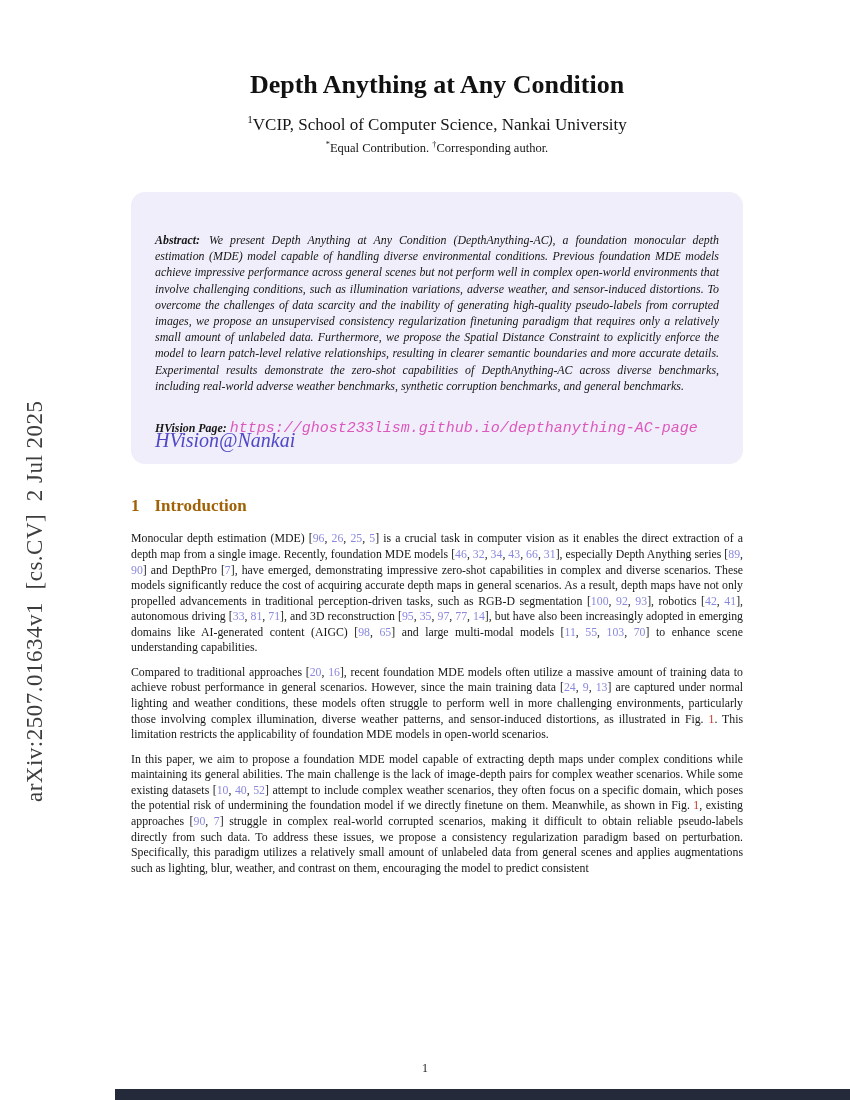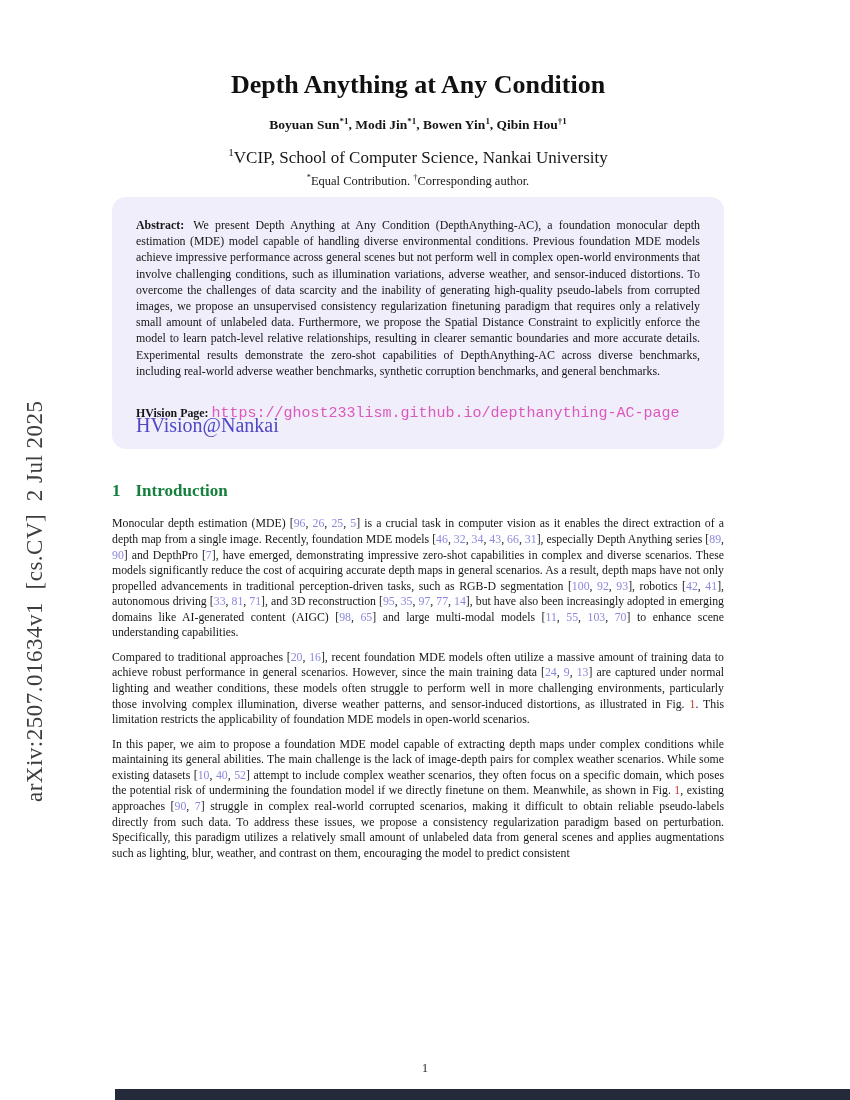--- a/index.html
+++ b/index.html
@@ -1,52 +1,51 @@
 <!DOCTYPE html>
 <html style="--citation: #8a88dd; --figure-ref: #c0392b; --url: #dd58bd; --badge: #5047c5; --abstract-bg: #efeefa; --footer-strip: #252a3a;"><head>
 <meta charset="utf-8">
 <style>
   *{margin:0;padding:0;box-sizing:border-box;}
   html,body{background:#ffffff;}
   .page{position:relative;width:850px;height:1100px;background:#ffffff;font-family:"Liberation Serif","DejaVu Serif",serif;color:#161616;overflow:hidden;margin:0 auto;}
   .arxiv-stamp{position:absolute;left:22px;top:802px;transform-origin:0 0;transform:rotate(-90deg);white-space:pre;font-size:23px;color:#3d3d3d;letter-spacing:0.5px;}
-  .content{position:absolute;left:112px;top:0;width:612px;}
+  .content{position:absolute;left:131px;top:0;width:612px;}
   .title{margin-top:70px;text-align:center;font-size:26px;font-weight:bold;color:#111;}
   .authors{margin-top:17px;text-align:center;font-size:13.5px;font-weight:bold;}
   .affiliation{margin-top:15px;text-align:center;font-size:17px;}
   .notes{margin-top:6px;text-align:center;font-size:12.5px;}
   sup{font-size:66%;line-height:0;vertical-align:super;}
-  .abstract-box{margin-top:8px;background:var(--abstract-bg,#efeefa);border-radius:14px;padding:20px 24px 12px 24px;}
+  .abstract-box{margin-top:36px;background:var(--abstract-bg,#efeefa);border-radius:14px;padding:40px 24px 12px 24px;font-style:italic;}
   .abstract-text{font-size:11.9px;line-height:1.36;text-align:justify;}
   .abstract-text .bold{margin-right:9px;}
   .bold{font-weight:bold;}
   .links{margin-top:24px;font-size:11.9px;line-height:1.5;}
   .url{font-family:"Liberation Mono","DejaVu Sans Mono",monospace;font-size:15px;color:var(--url,#dd58bd);cursor:pointer;}
   .badge{margin-top:-11px;text-align:left;font-size:20px;color:var(--badge,#5047c5);padding-right:2px;}
-  .section-heading{margin-top:32px;font-size:17px;font-weight:bold;color:#15803d;}
+  .section-heading{margin-top:32px;font-size:17px;font-weight:bold;color:#a16207;}
   .sec-num{margin-right:15px;}
   .body-par{margin-top:9px;font-size:11.8px;line-height:1.32;text-align:justify;}
   .content > .body-par:first-of-type{margin-top:15px;}
   .cite{color:var(--citation,#8a88dd);cursor:pointer;}
   .fig-ref{color:var(--figure-ref,#c0392b);cursor:pointer;}
   .page-number{position:absolute;left:0;right:0;bottom:24px;text-align:center;font-size:12px;color:#222;}
   .footer-strip{position:absolute;left:115px;right:0;bottom:0;height:11px;background:var(--footer-strip,#252a3a);}
 </style>
 </head>
 <body>
 
 <div class="page">
 
   <div class="arxiv-stamp">arXiv:2507.01634v1  [cs.CV]  2 Jul 2025</div>
 
   <div class="content">
 
     <h1 class="title">Depth Anything at Any Condition</h1>
 
-    <div class="authors">Boyuan Sun<sup>*1</sup>, Modi Jin<sup>*1</sup>, Bowen Yin<sup>1</sup>, Qibin Hou<sup>†1</sup></div>
 
     <div class="affiliation"><sup>1</sup>VCIP, School of Computer Science, Nankai University</div>
 
     <div class="notes"><sup>*</sup>Equal Contribution. <sup>†</sup>Corresponding author.</div>
 
     <div class="abstract-box">
       <p class="abstract-text"><span class="bold">Abstract:</span><span>We present Depth Anything at Any Condition (DepthAnything-AC), a foundation monocular depth estimation (MDE) model capable of handling diverse environmental conditions. Previous foundation MDE models achieve impressive performance across general scenes but not perform well in complex open-world environments that involve challenging conditions, such as illumination variations, adverse weather, and sensor-induced distortions. To overcome the challenges of data scarcity and the inability of generating high-quality pseudo-labels from corrupted images, we propose an unsupervised consistency regularization finetuning paradigm that requires only a relatively small amount of unlabeled data. Furthermore, we propose the Spatial Distance Constraint to explicitly enforce the model to learn patch-level relative relationships, resulting in clearer semantic boundaries and more accurate details. Experimental results demonstrate the zero-shot capabilities of DepthAnything-AC across diverse benchmarks, including real-world adverse weather benchmarks, synthetic corruption benchmarks, and general benchmarks.</span></p>
       <div class="links">
         <div class="link-line"><span class="bold">HVision Page:</span> <span class="url">https://ghost233lism.github.io/depthanything-AC-page</span></div>
       </div>

